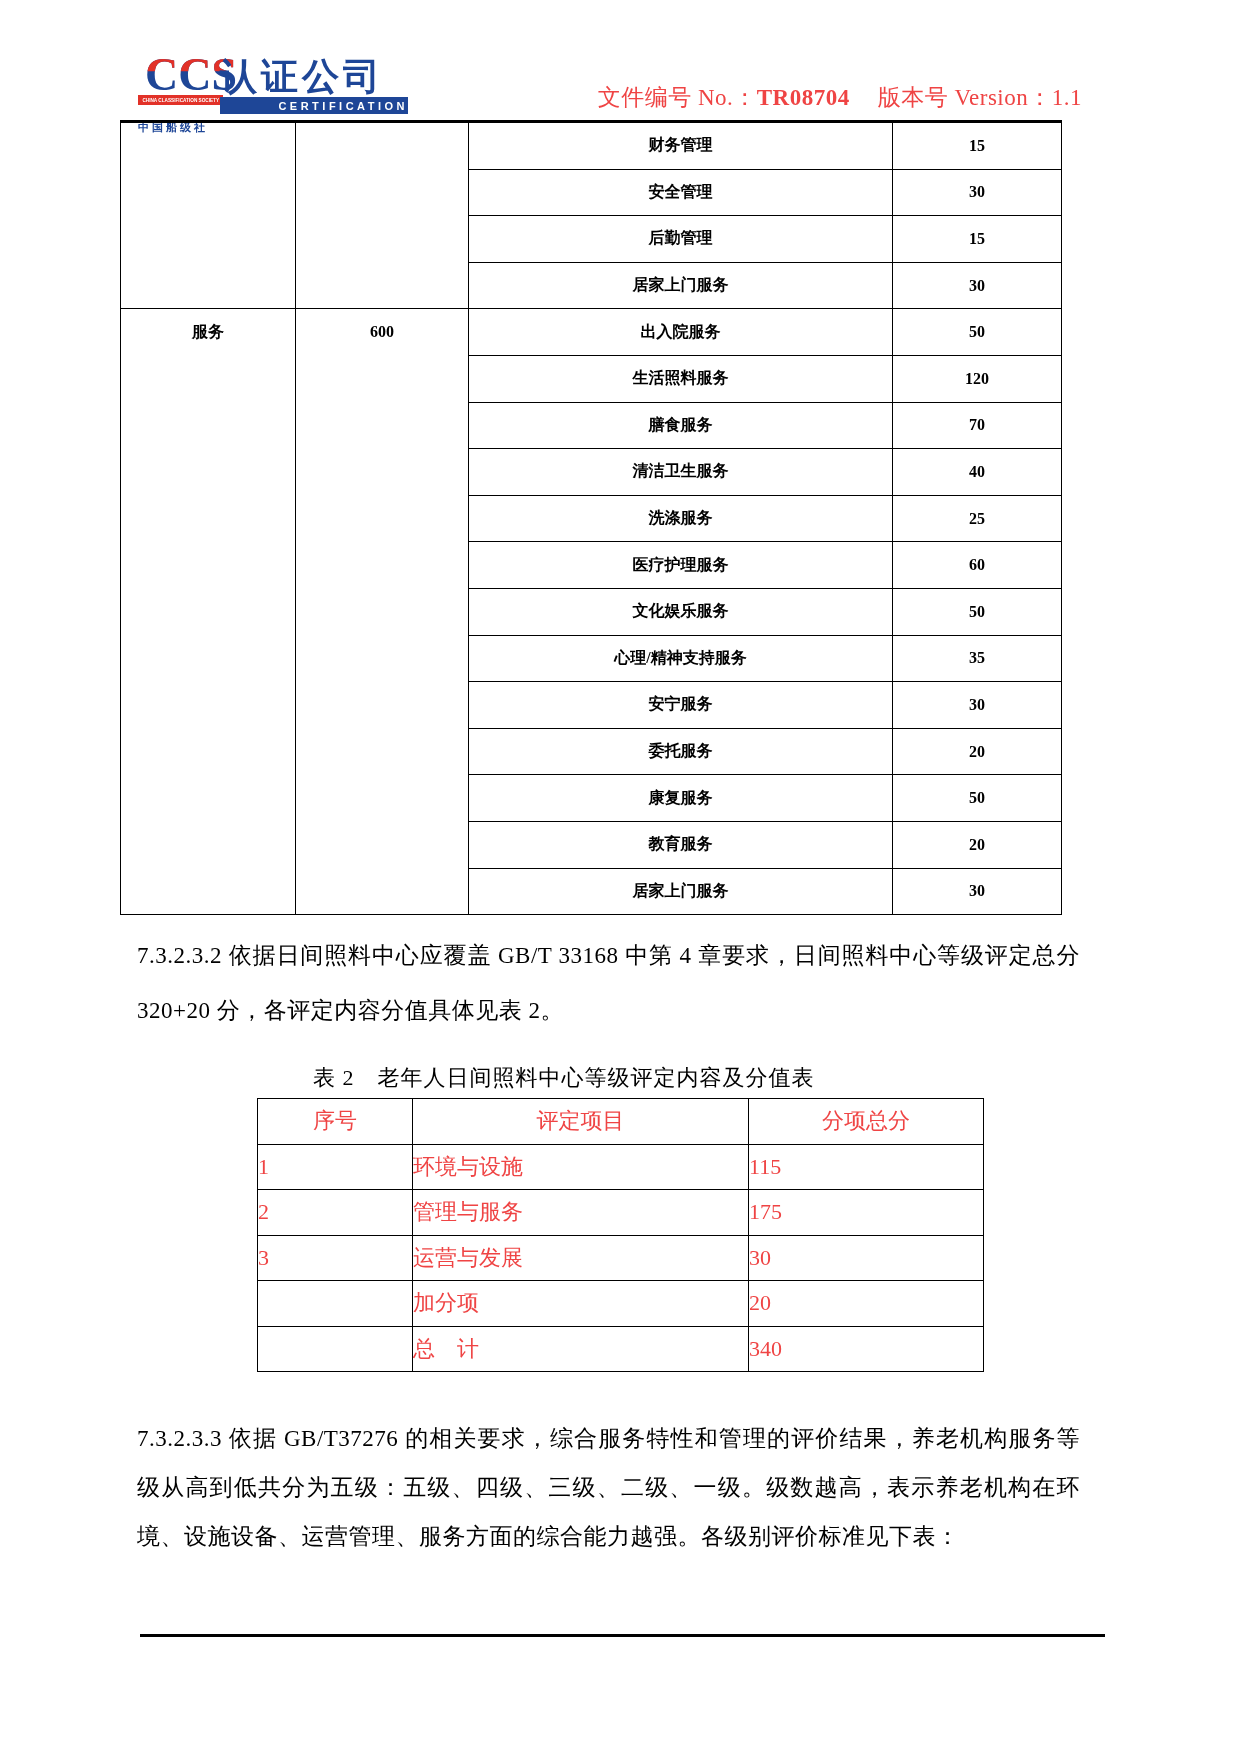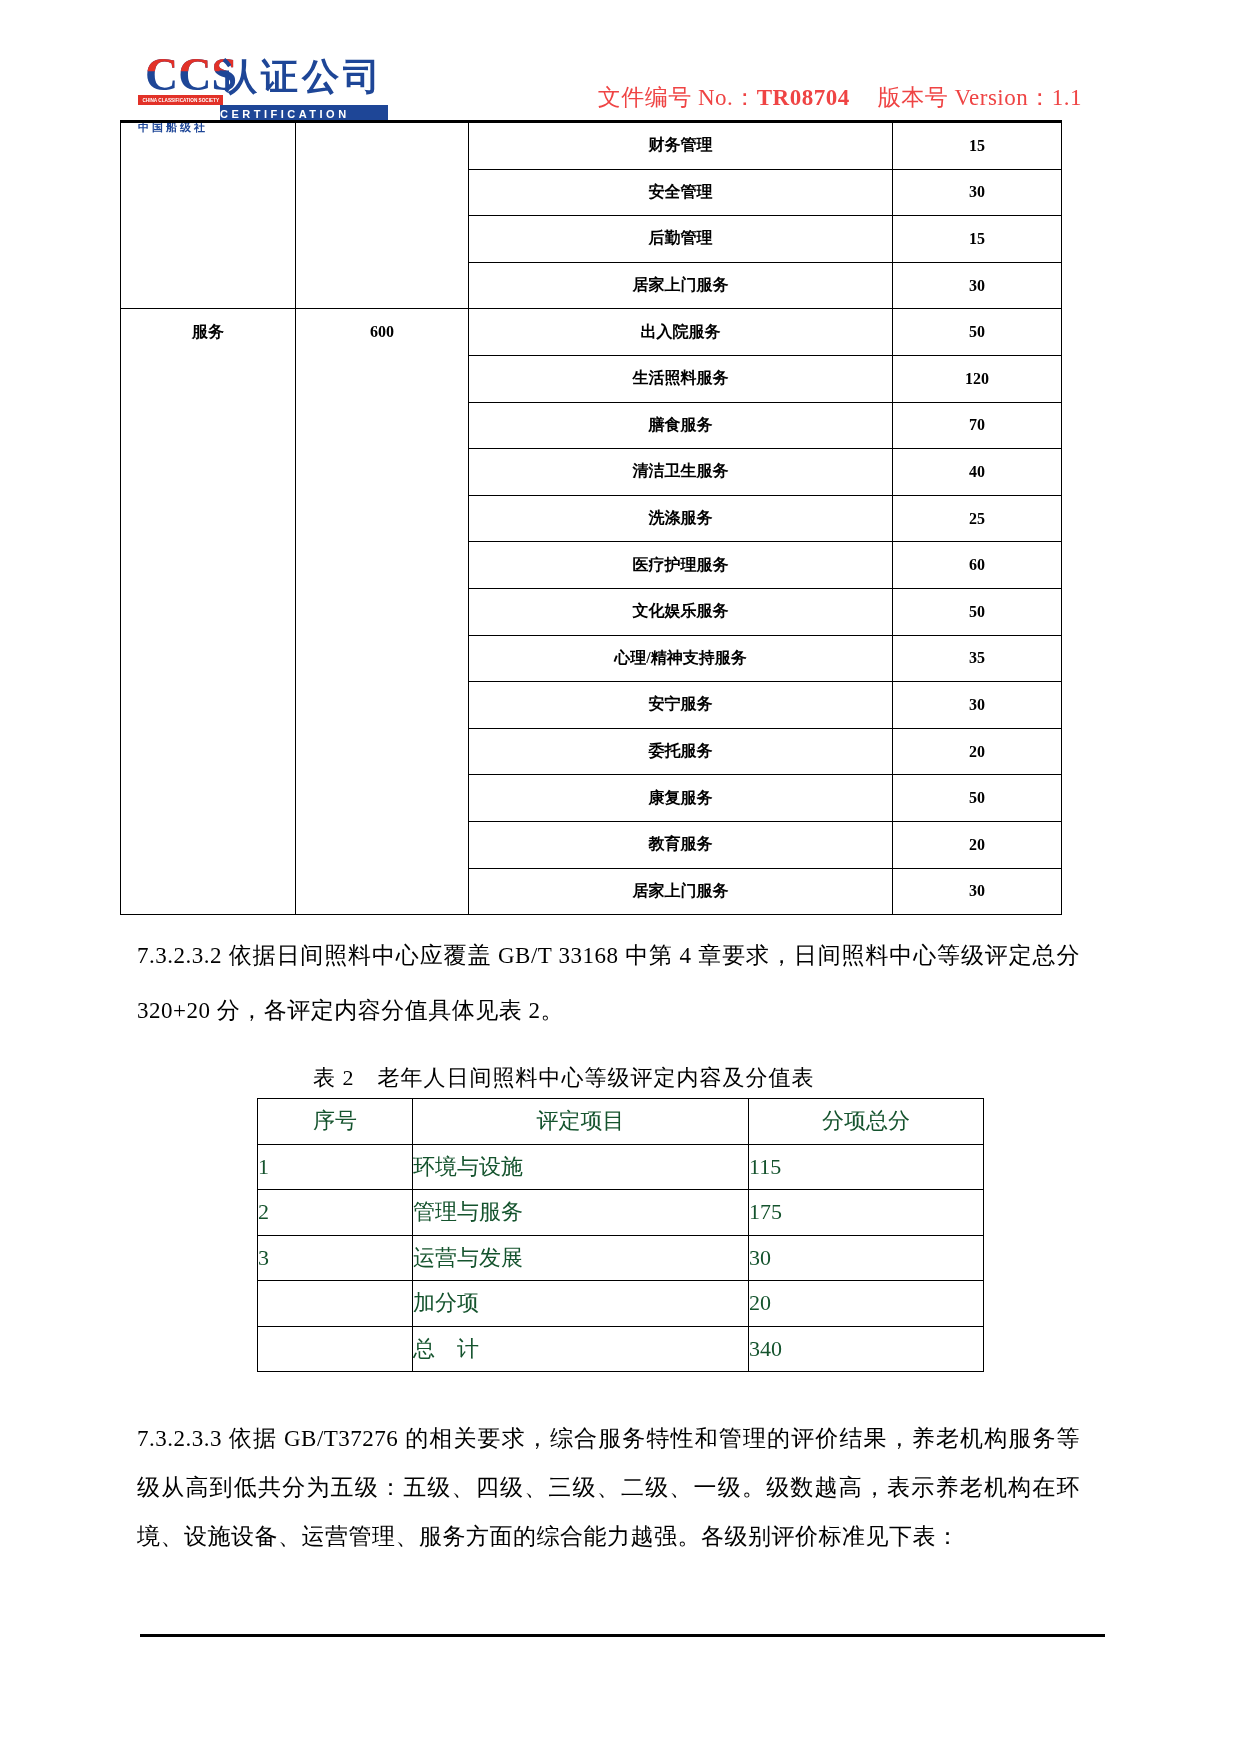--- a/index.html
+++ b/index.html
@@ -26,22 +26,22 @@
     clip-path:inset(0 0 60% 0);}
   .ccs-redbar{margin-top:1px;margin-left:-7px;width:85px;height:10px;
     background:var(--brand-red);display:flex;align-items:center;justify-content:center;overflow:hidden;}
   .ccs-redbar span{color:#fff;font-size:9px;font-weight:bold;white-space:nowrap;
     transform:scale(0.52);letter-spacing:0px;font-family:"Liberation Sans",sans-serif;}
   .ccs-cn{margin-top:16px;margin-left:-7px;width:85px;color:var(--brand-blue);
     font-size:11px;font-weight:bold;line-height:13px;letter-spacing:3px;white-space:nowrap;}
   .logo-right{position:absolute;left:83px;top:4px;}
   .cert-cn{color:var(--brand-blue);font-size:37px;line-height:34px;font-weight:bold;
     letter-spacing:4px;white-space:nowrap;}
-  .cert-bar{margin-top:11px;width:168px;height:17px;background:var(--brand-blue);
-    display:flex;align-items:center;justify-content:flex-start;}
+  .cert-bar{margin-top:3px;width:168px;height:17px;background:var(--brand-blue);
+    display:flex;align-items:center;justify-content:flex-end;padding-left:20px;}
   .cert-bar span{color:#fff;font-size:11px;font-weight:bold;letter-spacing:3.5px;
     white-space:nowrap;font-family:"Liberation Sans",sans-serif;}
 
   .doc-meta{position:absolute;right:151px;top:82px;font-size:23px;
     letter-spacing:0.5px;white-space:nowrap;color:#ef4444;}
   .doc-meta .b{font-weight:bold;}
   .doc-meta .gap{margin-left:28px;}
 
   
   table{border-collapse:collapse;}
@@ -58,21 +58,21 @@
     font-size:23px;color:#000;letter-spacing:0.5px;}
   .p1{top:928px;line-height:55px;}
   .p2{top:1414px;line-height:49px;}
 
   
   .caption{position:absolute;left:313px;top:1063px;font-size:22px;
     letter-spacing:1px;color:#000;}
   .t2{position:absolute;left:257px;top:1098px;width:726px;table-layout:fixed;
     font-size:22px;}
   .t2 th,.t2 td{border:1.5px solid var(--line);height:44.5px;
-    font-weight:normal;padding:0;color:#14532d;}
+    font-weight:normal;padding:0;color:#ef4444;}
   .t2 col.c1{width:155px;} .t2 col.c2{width:336px;} .t2 col.c3{width:235px;}
 
   
   .footer-rule{position:absolute;left:140px;top:1634px;width:965px;height:3px;
     background:var(--line);}
   .footer{position:absolute;left:137px;top:1646px;width:968px;text-align:center;
     font-size:20px;letter-spacing:1px;color:#000;}
 </style>
 </head>
 <body>

